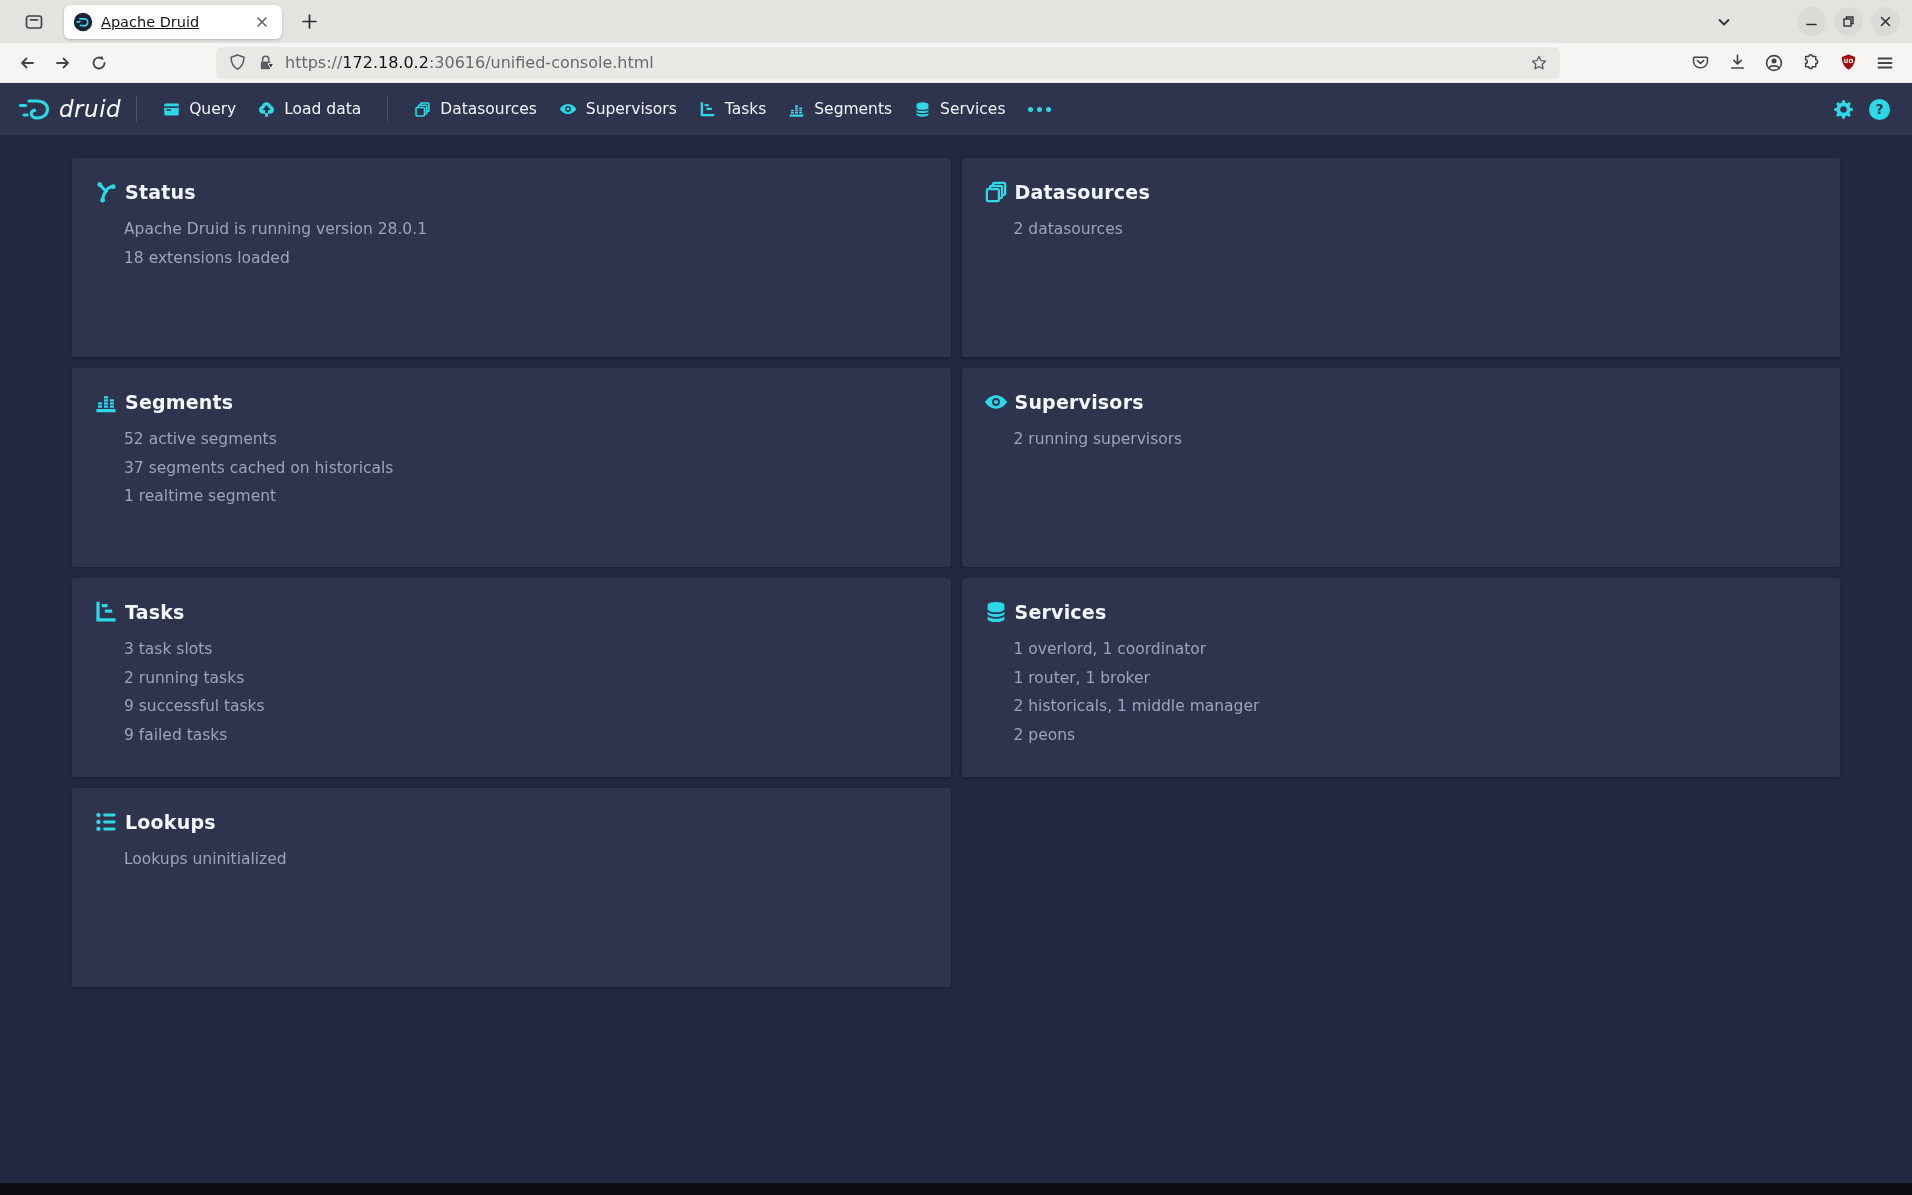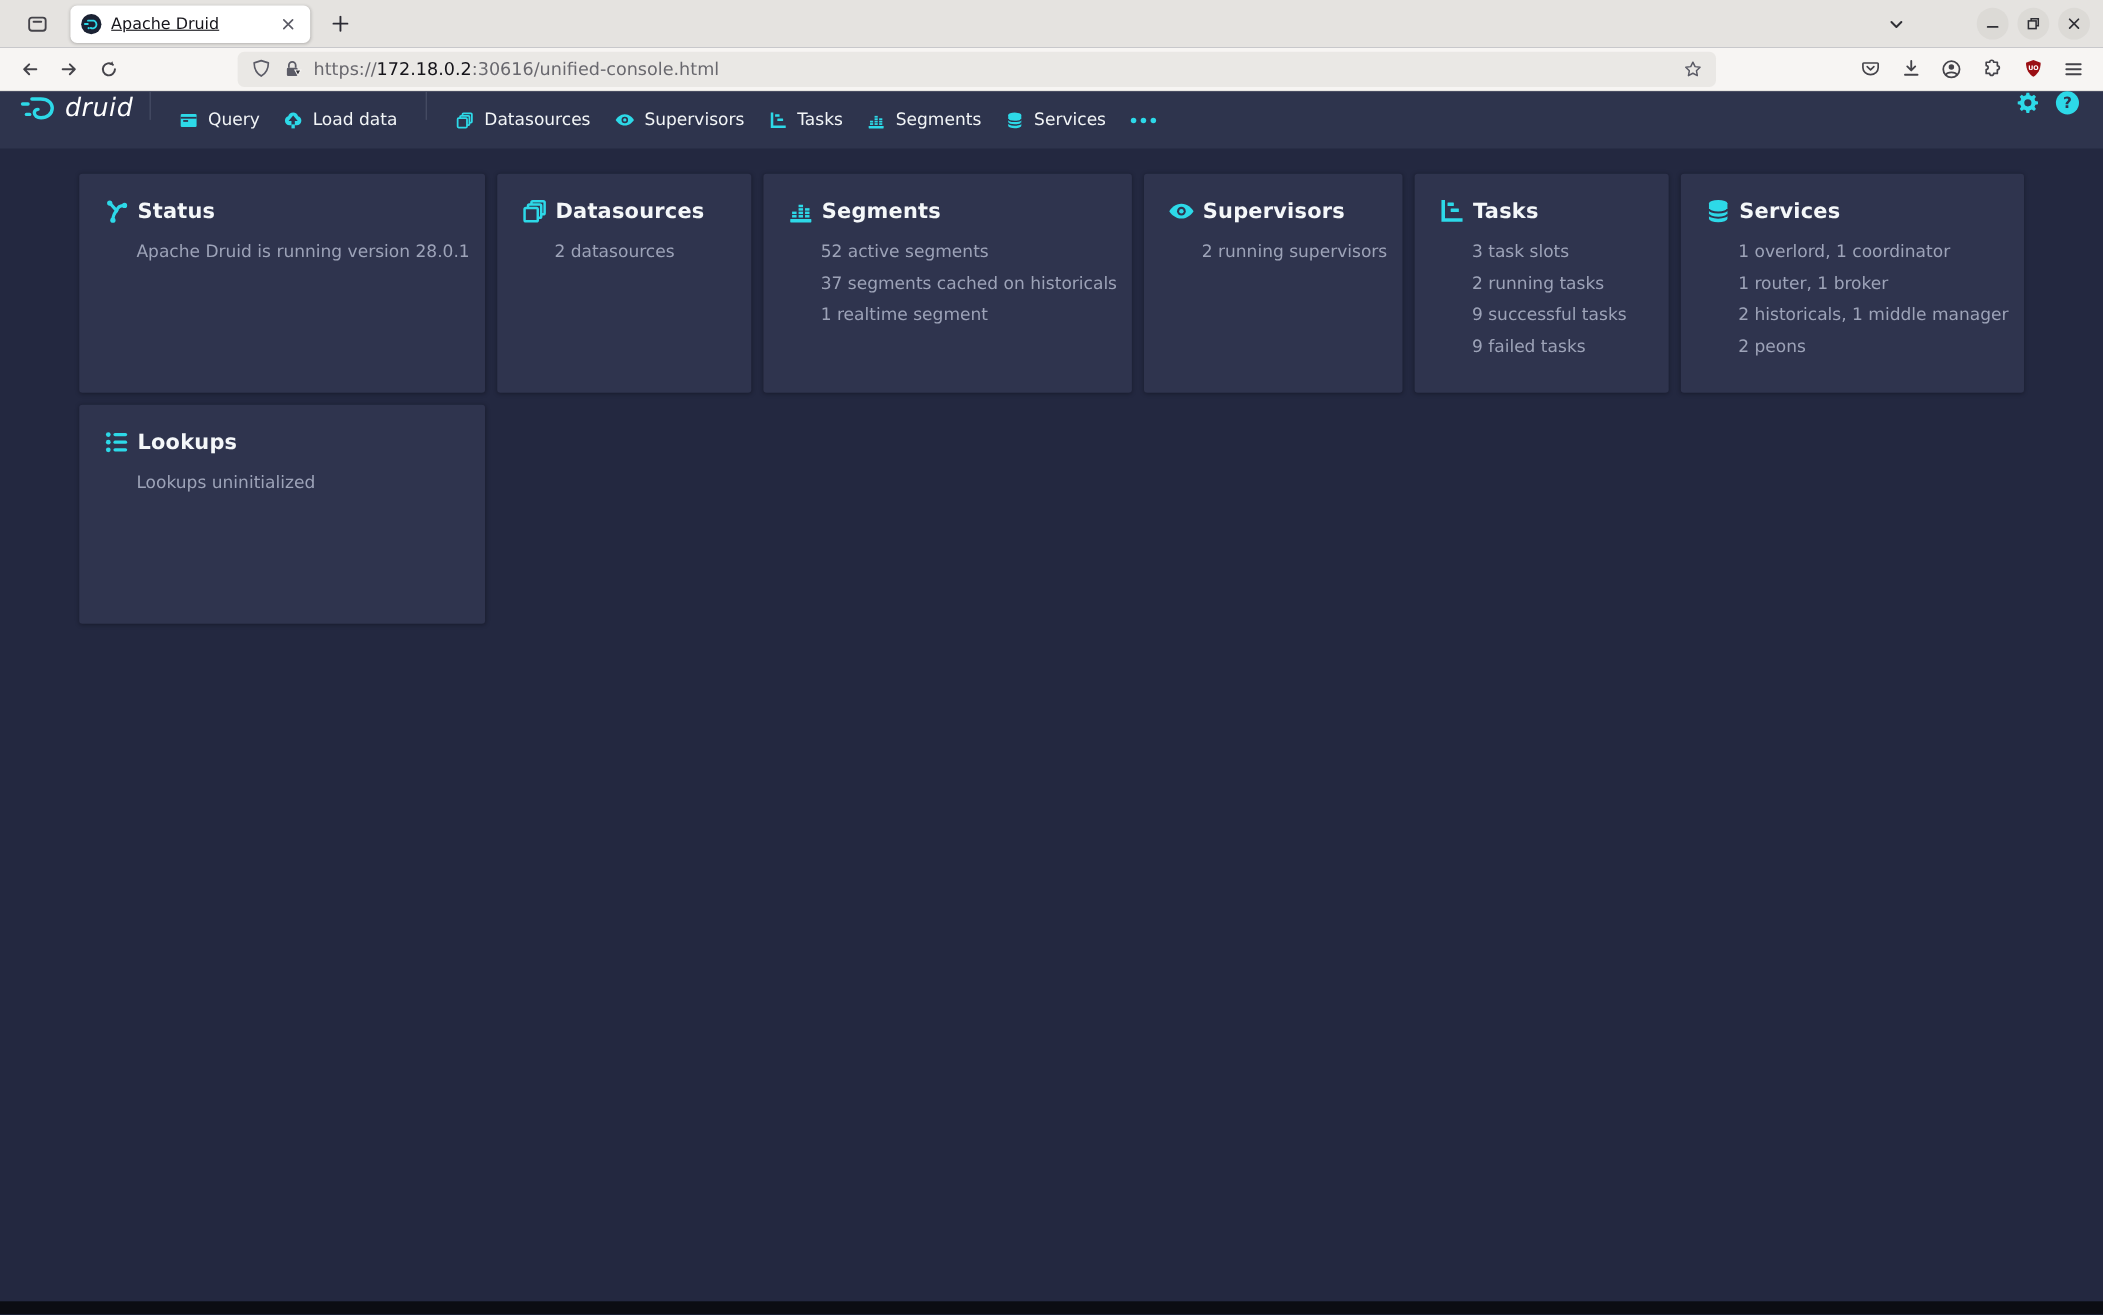--- a/index.html
+++ b/index.html
@@ -45,34 +45,34 @@
   .navbtn{width:30px;height:30px;border-radius:4px;display:flex;align-items:center;justify-content:center;margin-right:6px;}
   .urlbar{width:1344px;height:32px;margin-left:96px;background:var(--chrome-field);border-radius:6px;
           display:flex;align-items:center;padding:0 12px;gap:9px;}
   .url-text{font-size:16px;color:#69686e;white-space:nowrap;}
   .url-text .host{color:#15141a;}
   .url-star{margin-left:auto;}
   .tb-icons{display:flex;align-items:center;margin-left:118px;}
   .tb-icons .navbtn{margin-right:0;margin-left:7px;}
 
   
-  .navbar{height:52px;background:var(--navbar-bg);display:flex;align-items:flex-start;padding:0 16px;}
+  .navbar{height:52px;background:var(--navbar-bg);display:flex;align-items:center;padding:0 16px;}
   .logo{display:flex;align-items:center;gap:5px;}
   .wordmark{color:#ffffff;font-size:23px;font-style:italic;letter-spacing:.5px;}
   .navdiv{width:1px;height:26px;background:#4a5068;margin:0 15px;}
   .navitem{display:flex;align-items:center;gap:9px;color:#f2f5f7;font-size:15.5px;padding:4px 11px;height:52px;cursor:pointer;}
   .nav-more{display:flex;align-items:center;gap:4px;padding:0 12px;height:52px;cursor:pointer;}
   .nav-more i{width:5px;height:5px;border-radius:50%;background:var(--accent);}
   .nav-right{margin-left:auto;display:flex;align-items:center;gap:15px;padding-right:6px;}
   .helpbtn{width:21px;height:21px;border-radius:50%;background:var(--accent);color:var(--navbar-bg);
            font-size:14px;font-weight:bold;display:flex;align-items:center;justify-content:center;}
 
   
   .content{padding:23px 72px 0 72px;}
-  .grid{display:grid;grid-template-columns:repeat(6,1fr);gap:11px;}
+  .grid{display:grid;grid-template-columns:repeat(2,1fr);gap:11px;}
   .card{background:var(--card-bg);border-radius:3px;height:199px;box-shadow:0 1px 4px rgba(0,0,0,.3);
         padding:22px 14px 0 22px;cursor:pointer;}
   .card-head{display:flex;align-items:center;gap:7px;margin-bottom:11px;}
   .card-icon{width:24px;height:24px;flex:0 0 auto;}
   .card-title{font-size:19px;font-weight:bold;color:var(--title-text);letter-spacing:.2px;}
   .card-line{color:var(--body-text);font-size:15.5px;line-height:28.5px;padding-left:30px;white-space:nowrap;}
 
   .bottombar{position:absolute;left:0;right:0;bottom:0;height:12px;background:#0b0d13;}
 </style>
 </head>
@@ -310,20 +310,21 @@
             <path d="M16 5.6 C12.4 5.6 10.6 7.6 10 9.6"></path>
             <path d="M10 9.6 C8.2 11.6 7.2 14.2 7.2 16.8"></path>
           </g>
           <circle cx="4.8" cy="3.8" r="2" class="f-acc"></circle>
             <circle cx="16" cy="5.6" r="2" class="f-acc"></circle>
             <circle cx="7.2" cy="16.8" r="2" class="f-acc"></circle>
         </svg>
         <span class="card-title">Status</span>
       </div>
       <div class="card-line">Apache Druid is running version 28.0.1</div>
+      <div class="card-line">18 extensions loaded</div>
     </div>
 
     <div class="card">
       <div class="card-head">
         <svg class="card-icon" viewBox="0 0 20 20">
           <g stroke-width="1.9" stroke="#2dd9e8" fill="none">
             <rect x="7.6" y="2.4" width="10" height="10" rx="1"></rect>
             <rect x="5" y="5" width="10" height="10" rx="1" class="f-bg"></rect>
             <rect x="2.4" y="7.6" width="10" height="10" rx="1" class="f-bg"></rect>
           </g>

